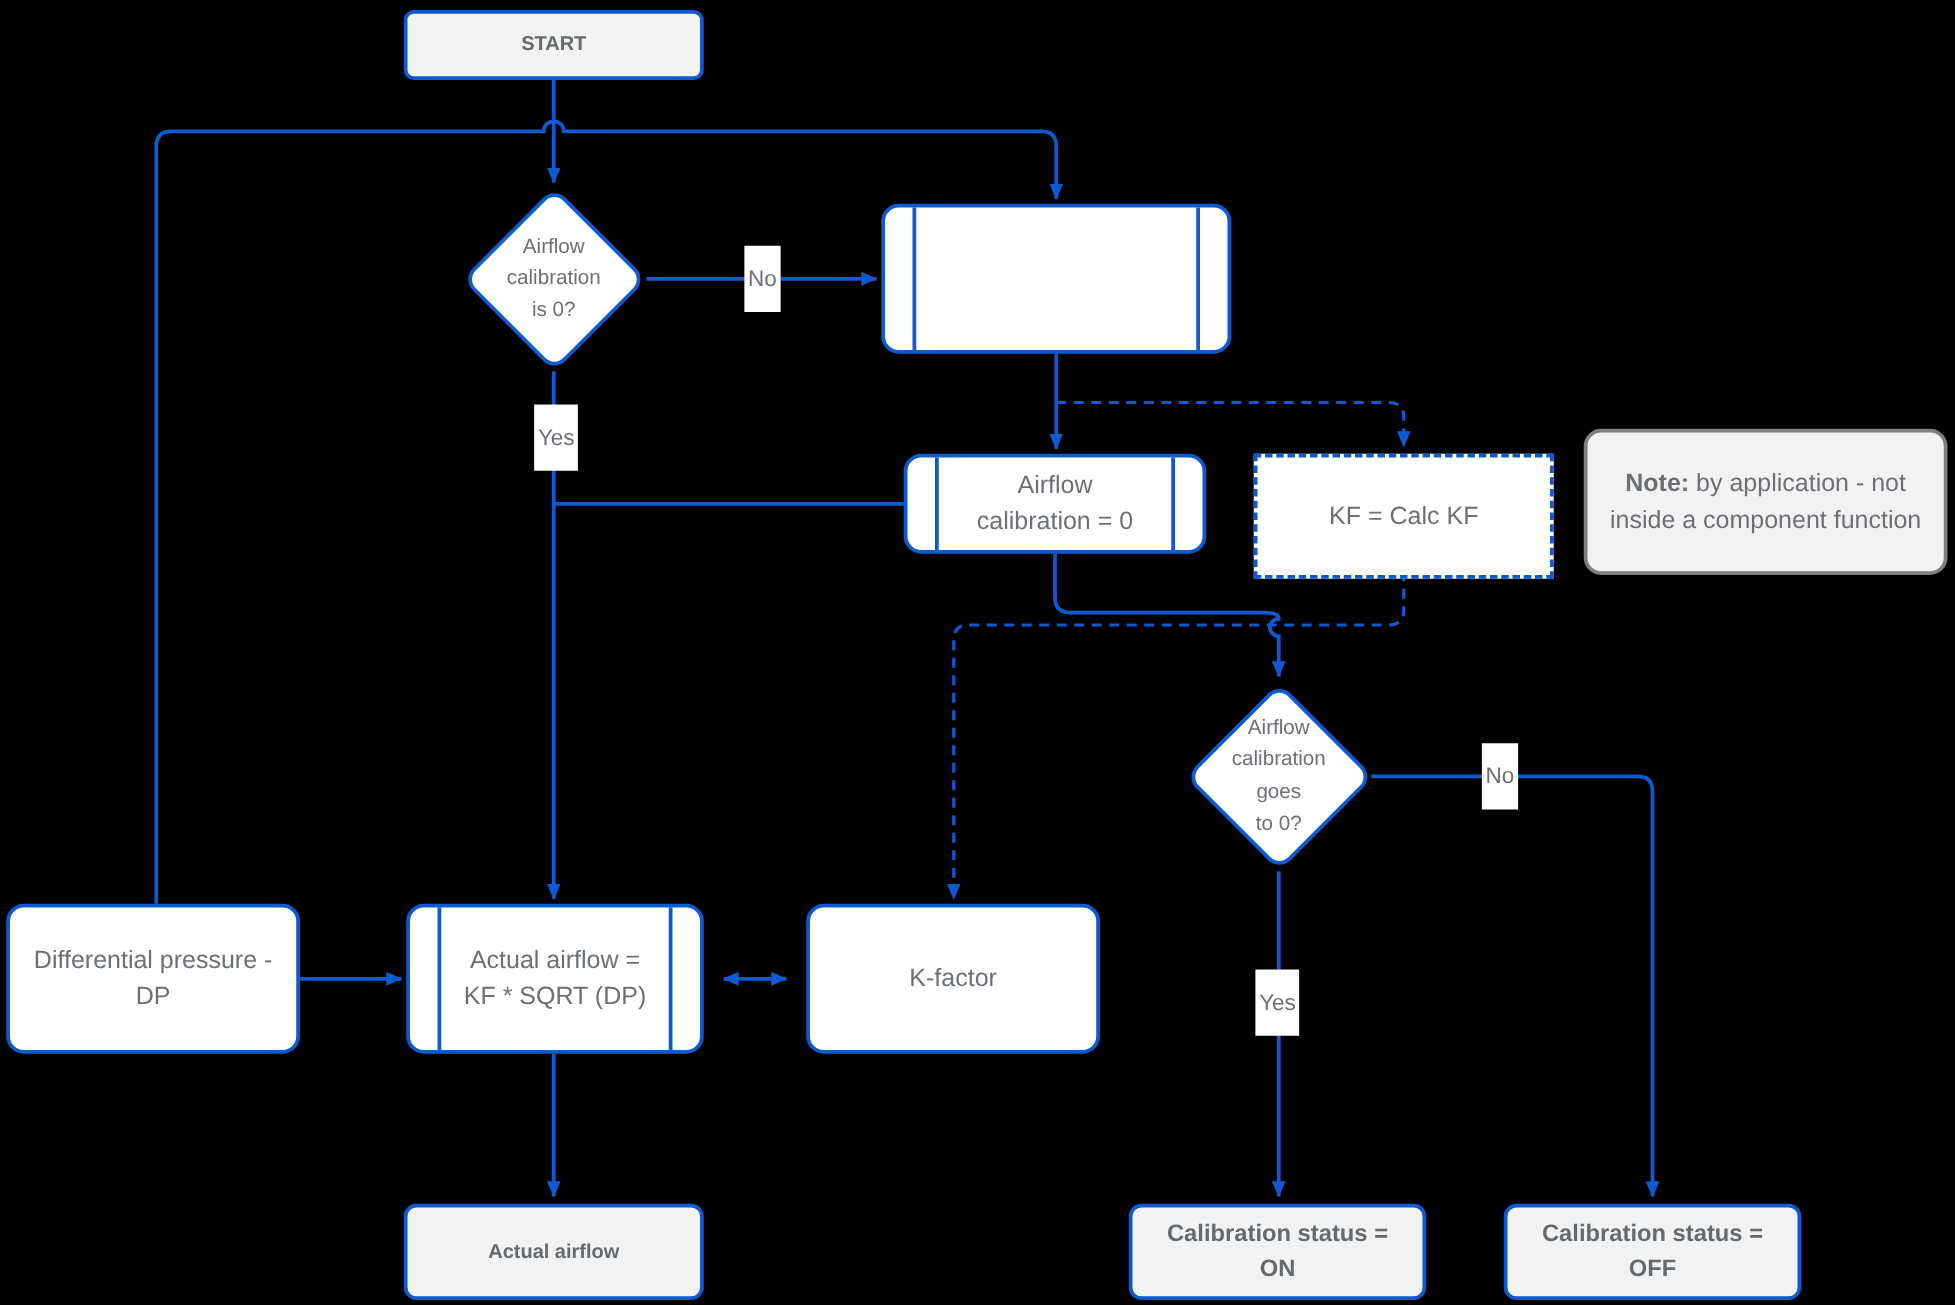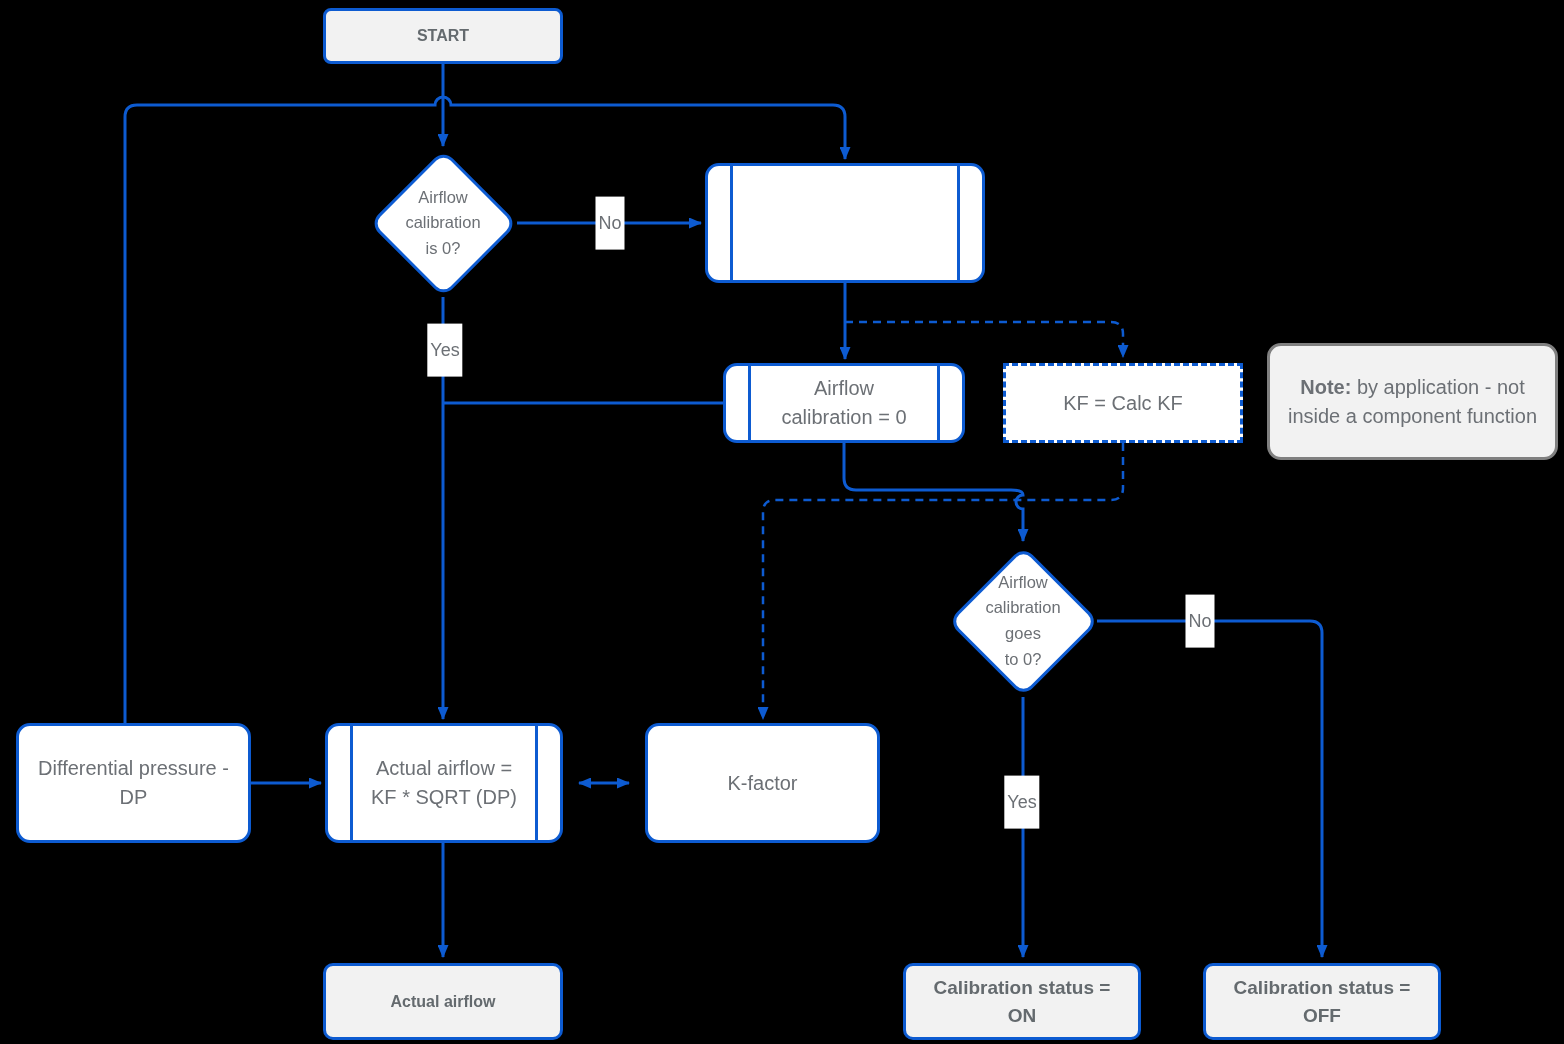--- a/index.html
+++ b/index.html
@@ -73,37 +73,37 @@
   <i class="bar bar-r"></i>
 </div>
 
 <div class="node subroutine" style="left:723px;top:363px;width:242px;height:80px;">
   <i class="bar bar-l"></i>
   <i class="bar bar-r"></i>
   <span class="node-label">Airflow
 calibration = 0</span>
 </div>
 
-<div class="node dashedbox" style="left:1003px;top:363px;width:240px;height:80px;justify-content:center;">
+<div class="node dashedbox" style="left:1003px;top:363px;width:240px;height:100px;justify-content:center;">
   <span class="node-label">KF = Calc KF</span>
 </div>
 
 <div class="node notebox" style="left:1267px;top:343px;width:291px;height:117px;">
   <span class="node-label"><b>Note:</b><span> by application - not inside a component function</span></span>
 </div>
 
 <div class="diamond" style="left:948px;top:545px;width:150px;height:152px;">
   <div class="diamond-shape" style="width:107px;height:107px;margin:-53.5px 0 0 -53.5px;transform:rotate(45deg);"></div>
   <span class="node-label">Airflow
 calibration
 goes
 to 0?</span>
 </div>
 
-<div class="node" style="left:5px;top:723px;width:235px;height:120px;margin-left:11px;">
+<div class="node" style="left:5px;top:723px;width:235px;height:120px;">
   <span class="node-label">Differential pressure -
 DP</span>
 </div>
 
 <div class="node subroutine" style="left:325px;top:723px;width:238px;height:120px;">
   <i class="bar bar-l"></i>
   <i class="bar bar-r"></i>
   <span class="node-label">Actual airflow =
 KF * SQRT (DP)</span>
 </div>

